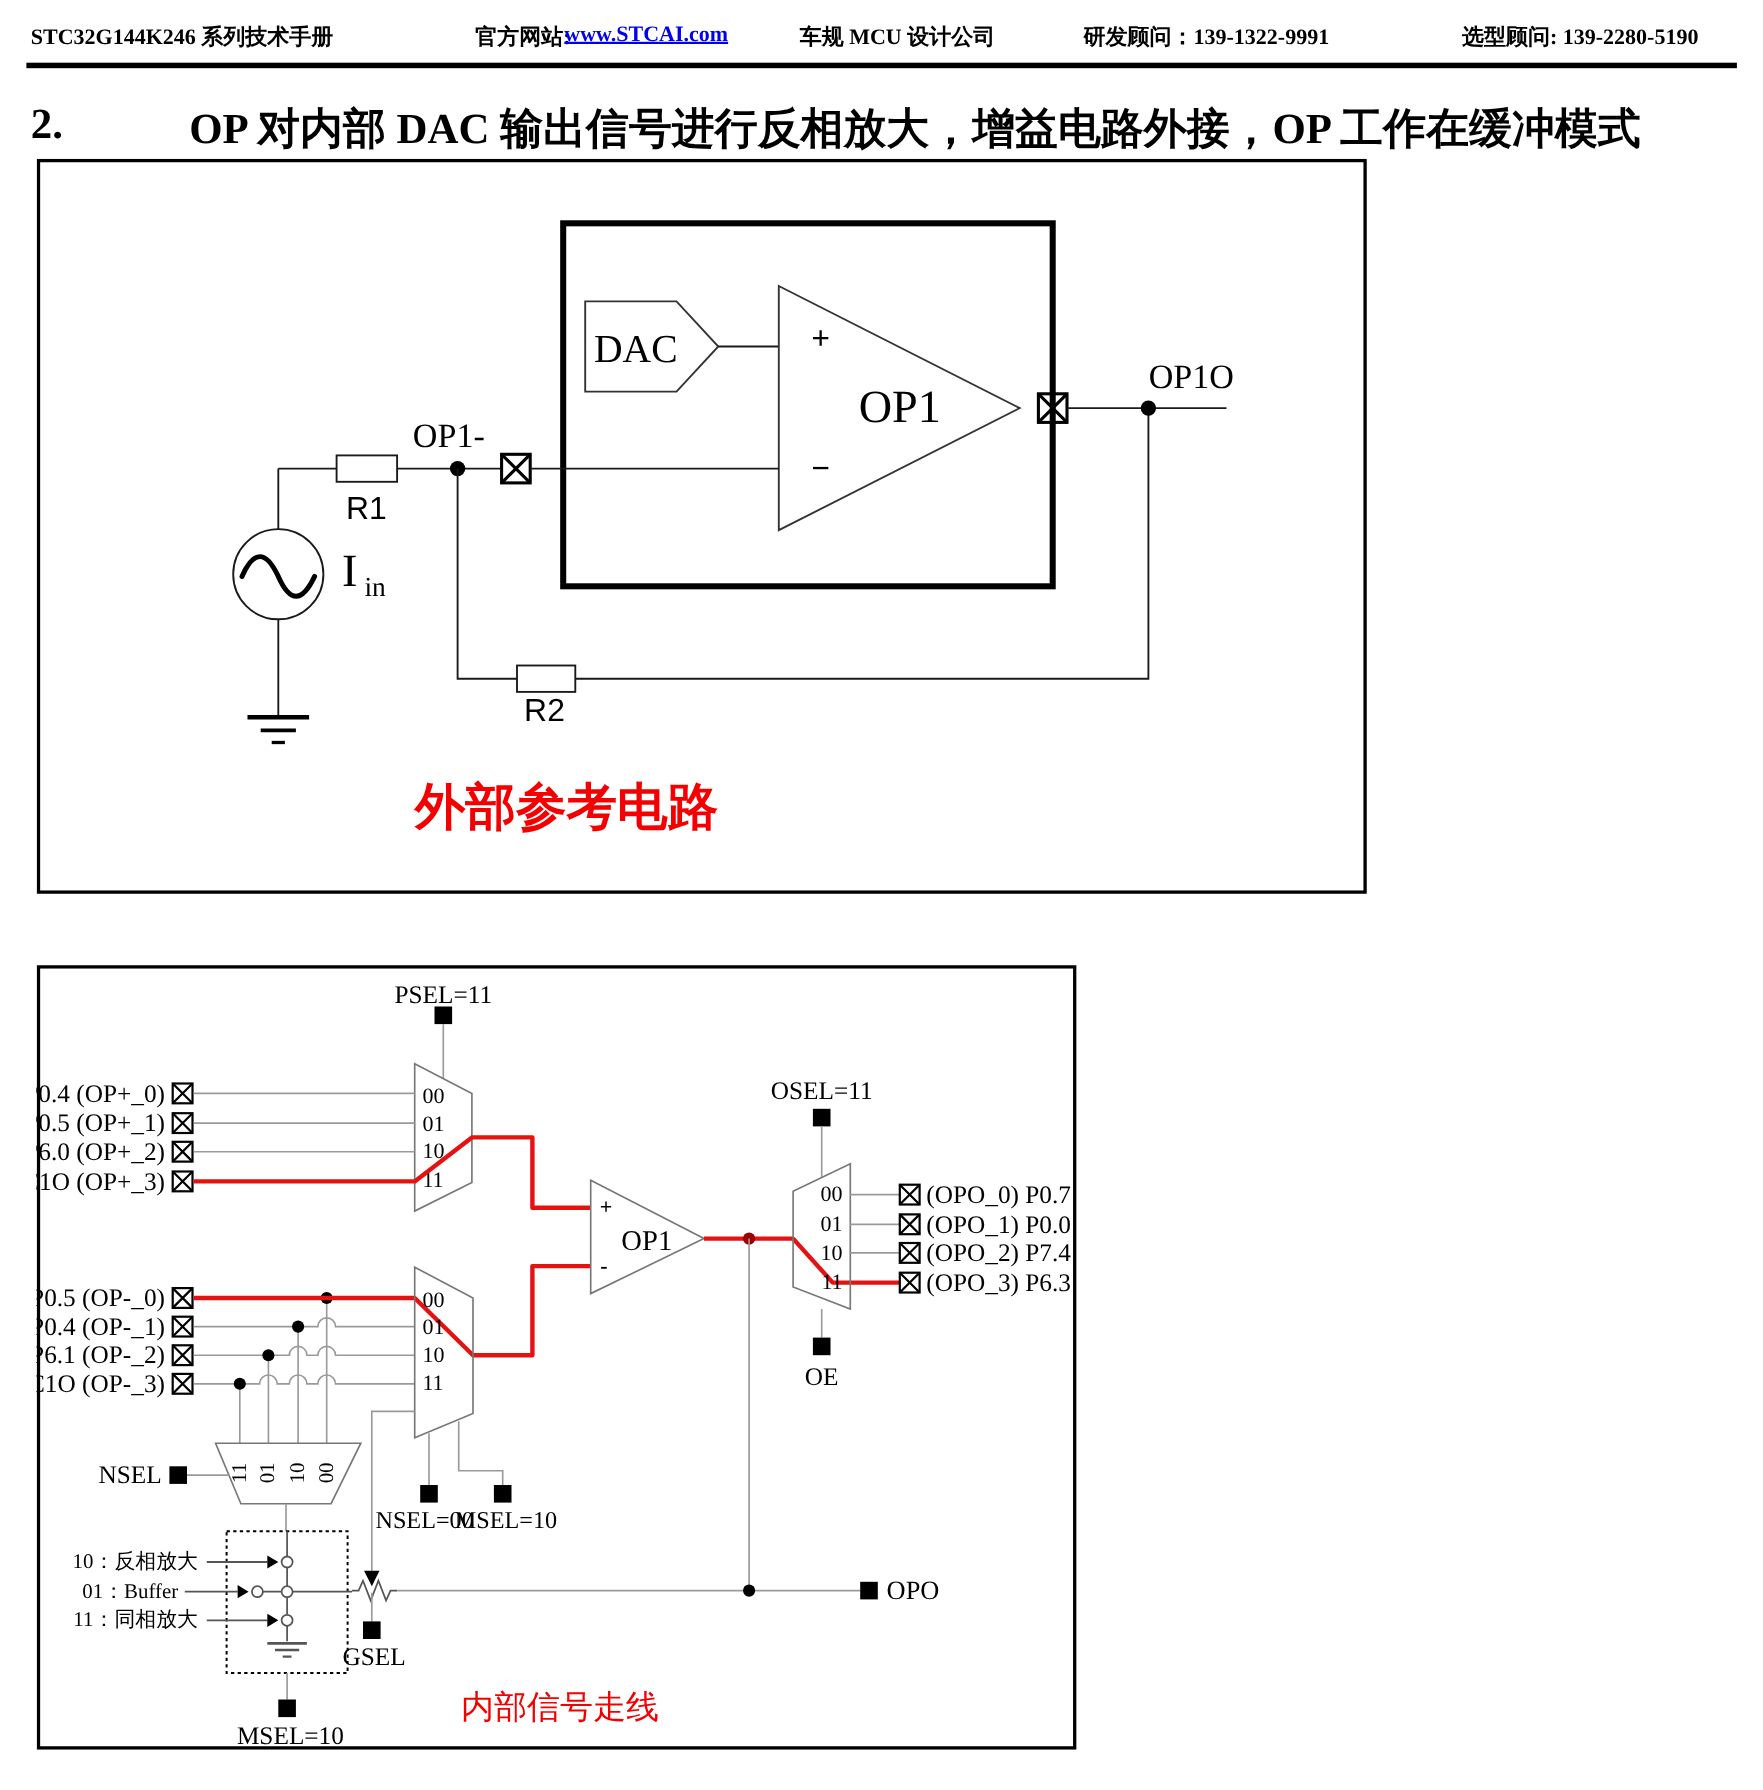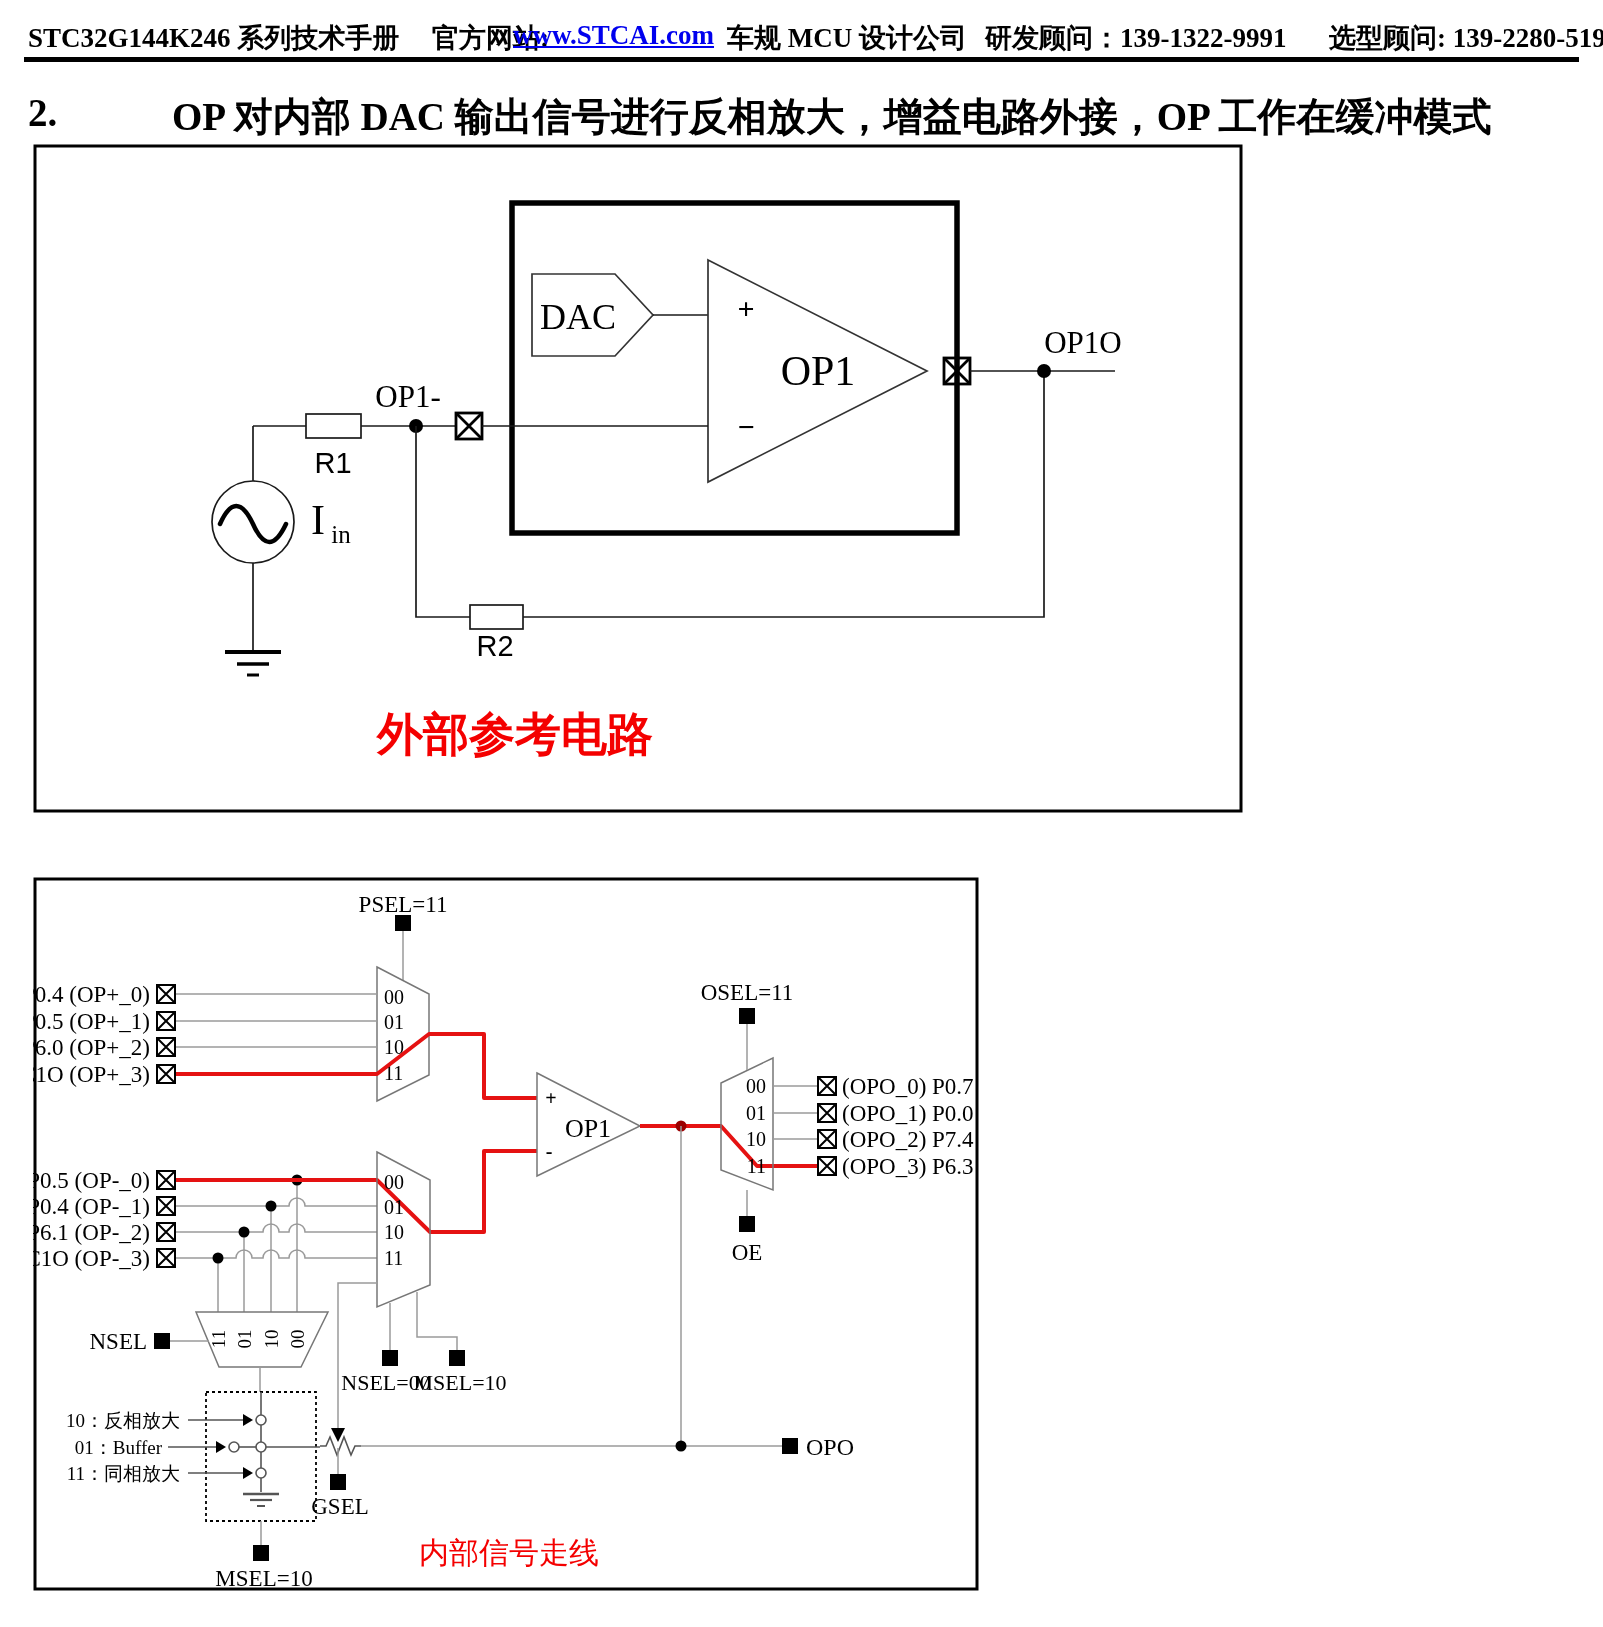--- a/index.html
+++ b/index.html
@@ -1,19 +1,19 @@
 <!DOCTYPE html>
 <html style="--wire-red: #e51212; --caption-red: #f40000; --wire-gray: #9a9a9a; --link-blue: #0000ee;"><head>
 <meta charset="utf-8">
 <style>
   html,body{margin:0;padding:0;background:#fff;}
   .page{position:relative;width:1603px;height:1627px;background:#fff;overflow:hidden;
         font-family:"Liberation Serif","DejaVu Serif",serif;}
   .abs{position:absolute;white-space:nowrap;}
-  .hdr{font-size:27px;font-weight:bold;color:#000;top:20px;}
+  .hdr{font-size:20px;font-weight:bold;color:#000;top:20px;}
   .hdr-link{color:var(--link-blue);text-decoration:underline;cursor:pointer;text-align:center;}
   .rule{position:absolute;left:24px;top:57px;width:1555px;height:5px;background:#000;}
   .sec{font-size:39px;font-weight:bold;color:#000;top:90px;}
   svg{position:absolute;}
   svg text{dominant-baseline:central;fill:#000;
            font-family:"Liberation Serif","DejaVu Serif",serif;}
   .t-sans{font-family:"Liberation Sans","DejaVu Sans",sans-serif;}
   .wire{stroke:#1a1a1a;stroke-width:1.7;fill:none;}
   .gwire{stroke:var(--wire-gray);stroke-width:1.5;fill:none;}
   .rwire{stroke:var(--wire-red);stroke-width:4;fill:none;stroke-linejoin:round;}

